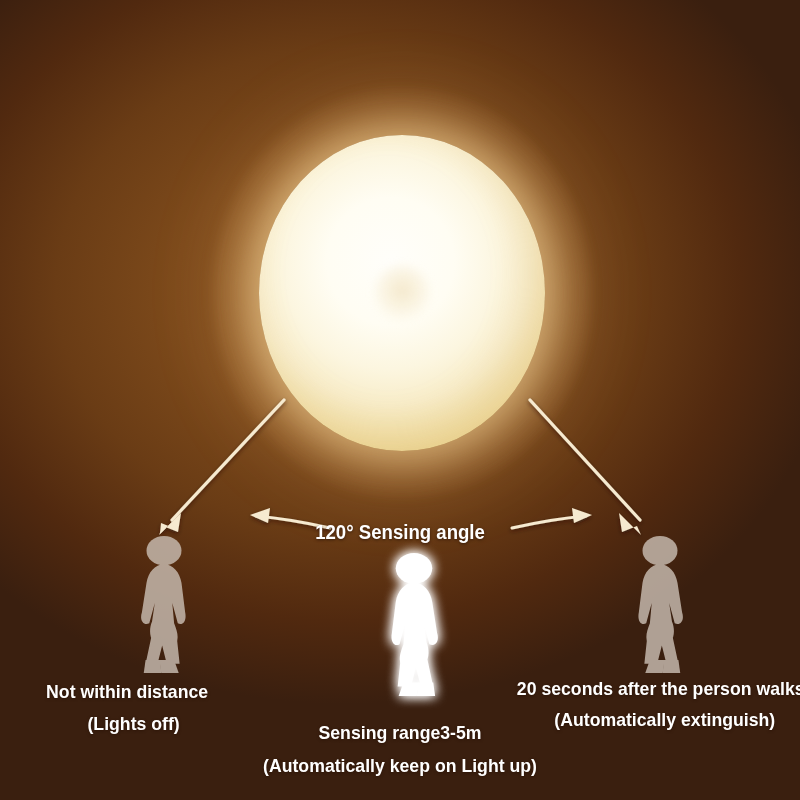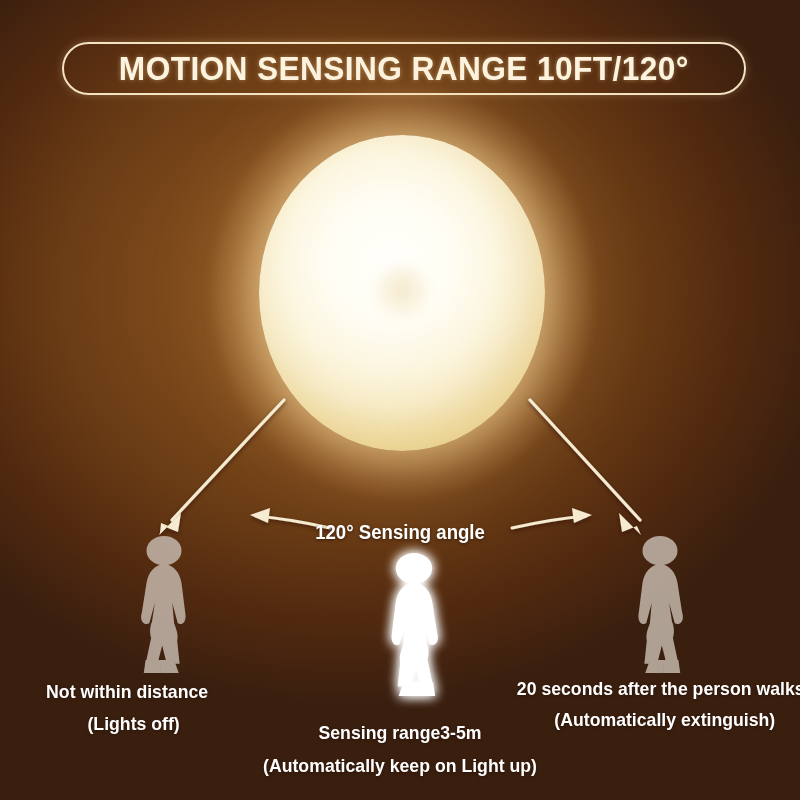--- a/index.html
+++ b/index.html
@@ -128,23 +128,20 @@
   #center-line-1 { left: 400px; top: 722px; transform: translateX(-50%) scaleX(0.93); }
   #center-line-2 { left: 400px; top: 755px; transform: translateX(-50%) scaleX(0.93); }
   #right-line-1 { left: 506px; top: 678px; }
   #right-line-2 { left: 546px; top: 709px; }
 </style>
 </head>
 <body>
 
 <div id="scene">
 
-  <div id="title-banner">
-    <span id="title-text">MOTION SENSING RANGE 10FT/120°</span>
-  </div>
 
   <div id="lamp-glow"></div>
   <div id="lamp-body">
     <div id="lamp-sensor"></div>
   </div>
 
   <svg id="overlay" viewBox="0 0 800 800">
     <defs>
       <filter id="litGlow" x="-80%" y="-80%" width="260%" height="260%">
         <feGaussianBlur stdDeviation="6" result="b"></feGaussianBlur>

